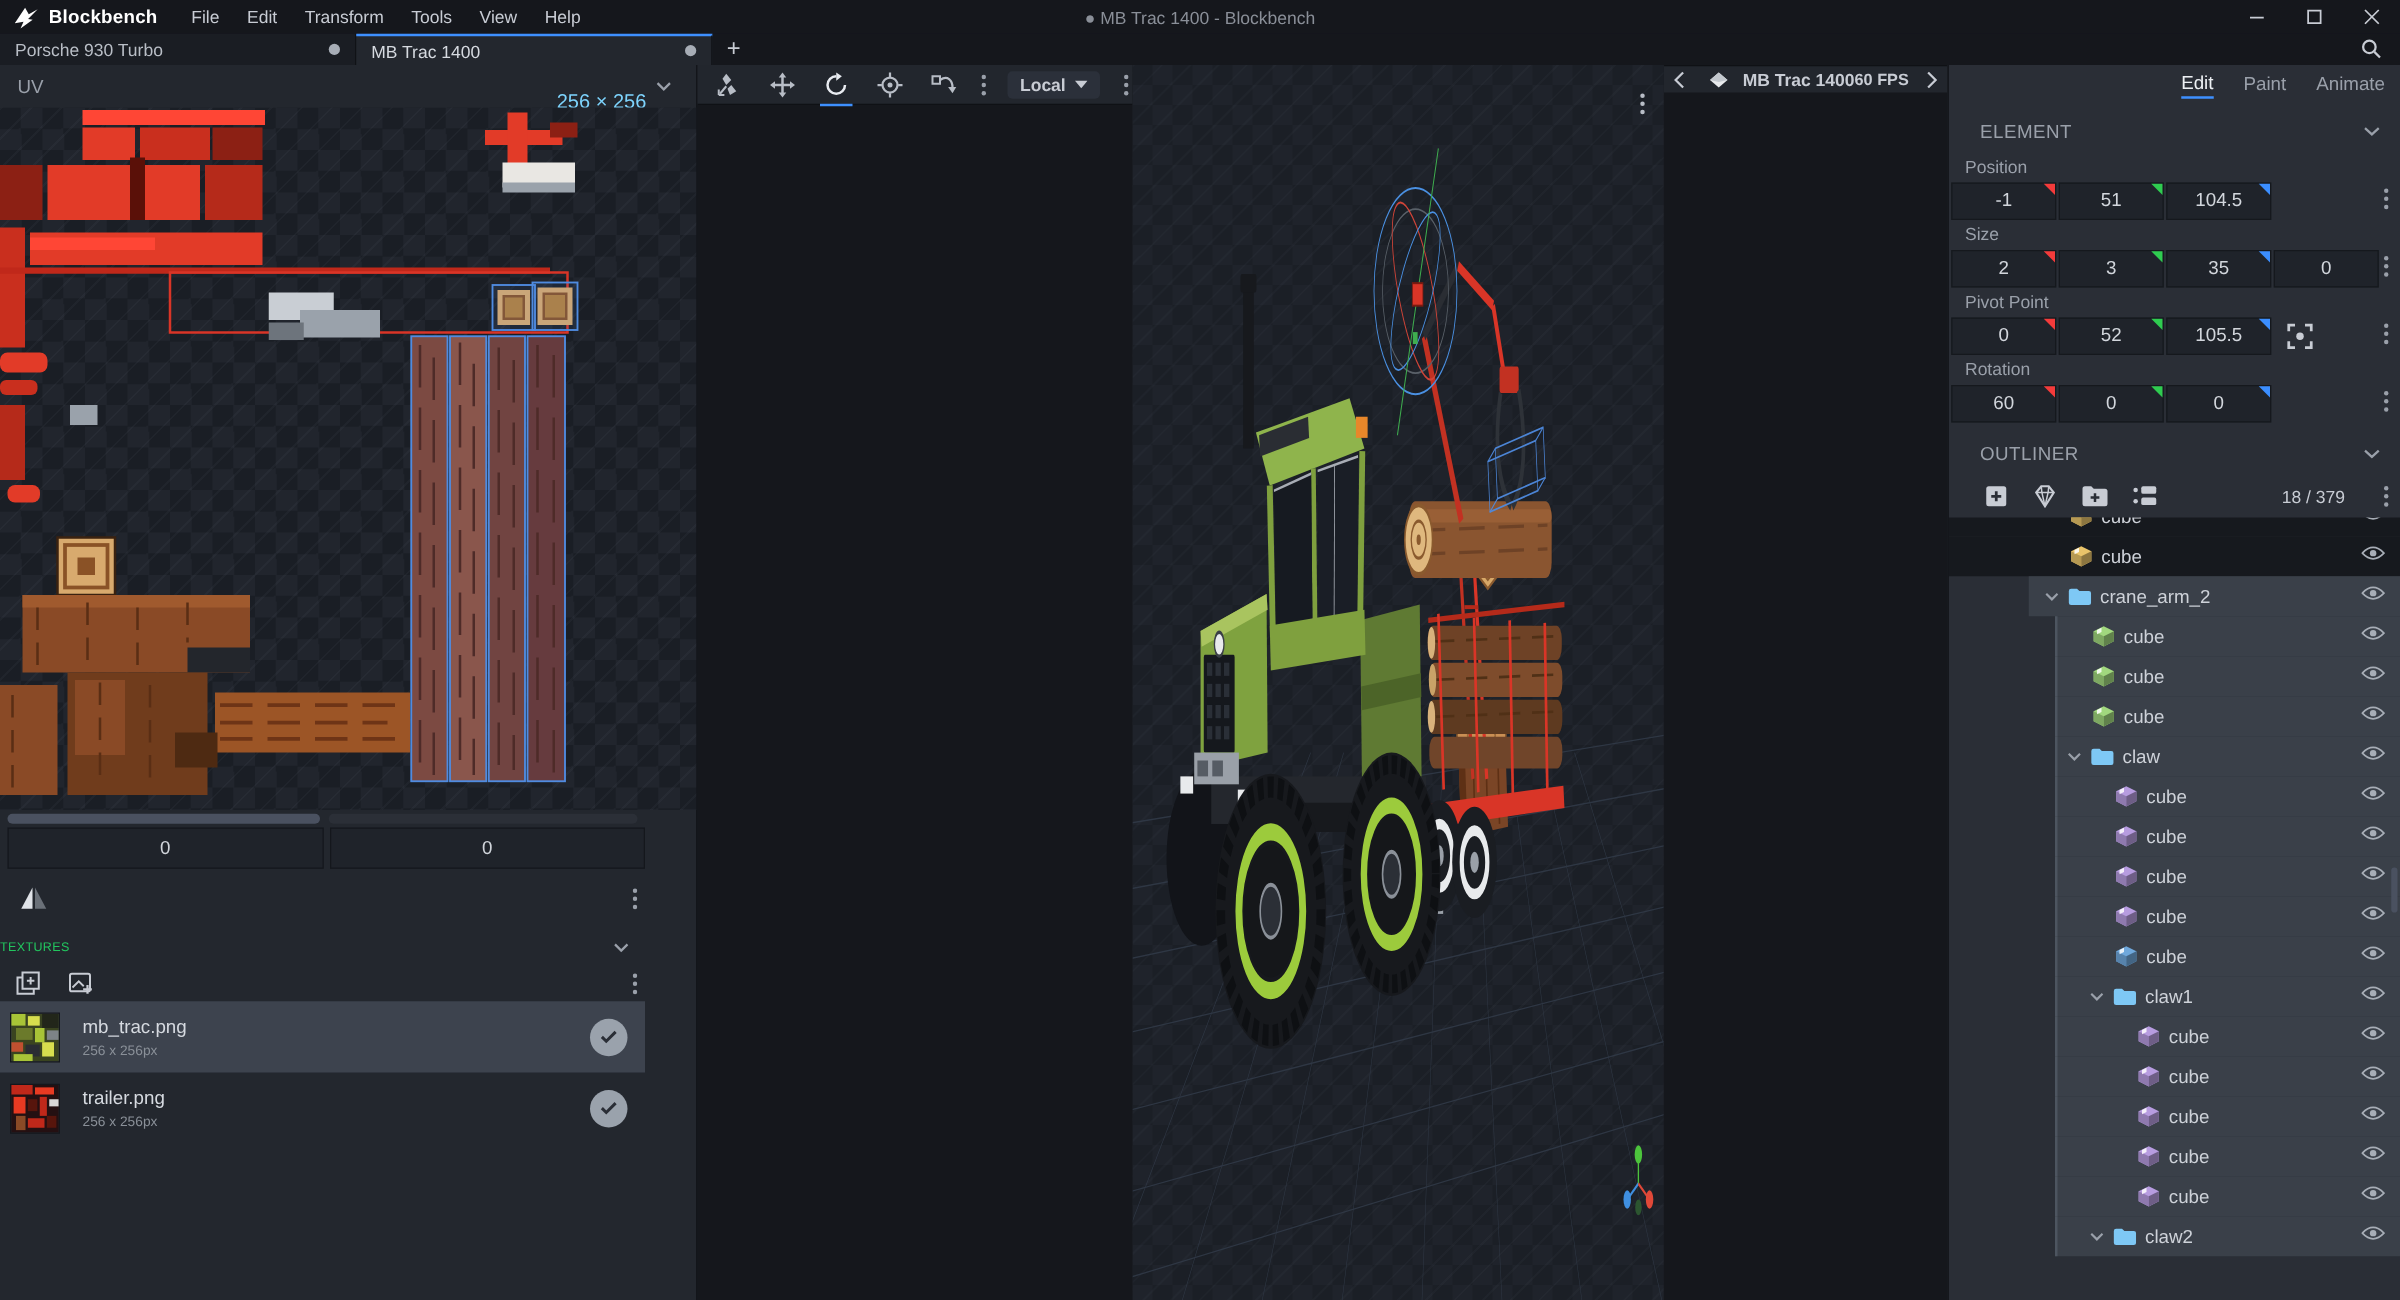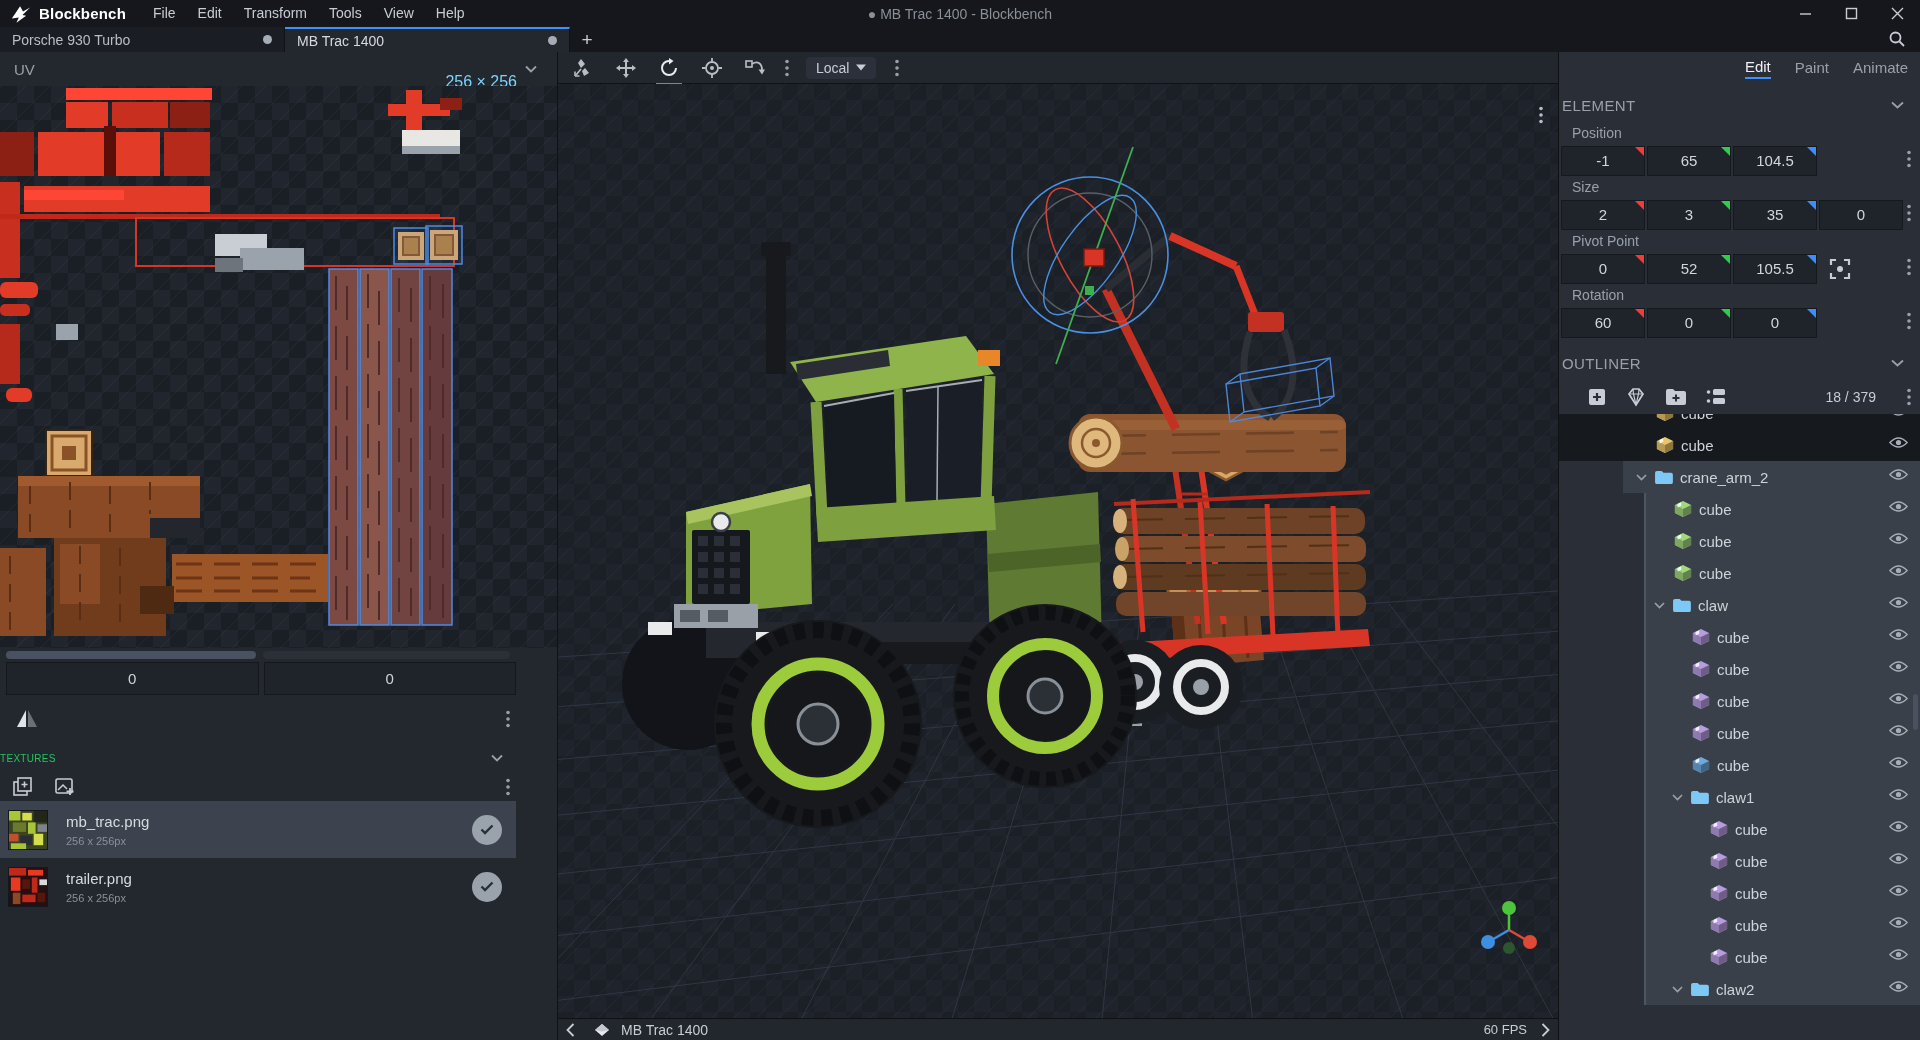--- a/index.html
+++ b/index.html
@@ -21,21 +21,21 @@
   .ptab { width:285px; display:flex; align-items:center; padding:0 12px; font-size:14px; color:#b9bec6; background:#1a1d23; border-right:1px solid #101216; position:relative; }
   .ptab.active { background:#23272e; color:#d6dae0; border-top:2px solid #3e90ff; }
   .ptab .tab-label { flex:1; overflow:hidden; white-space:nowrap; }
   .tab-dot { width:9px; height:9px; border-radius:50%; background:#a7adb6; margin-left:8px; }
   #new-tab-btn { width:34px; display:flex; align-items:center; justify-content:center; font-size:19px; color:#c8ccd4; }
   #tab-search { position:absolute; right:14px; top:3px; }
 
   
   #main { display:flex; height:988px; }
   #left-panel { width:558px; background:#23272e; border-right:1px solid #0f1115; display:flex; flex-direction:column; }
-  #viewport { flex:1; display:flex; flex-direction:column; min-width:0; }
+  #viewport { flex:1; display:flex; min-width:0;font-weight:bold; }
   #right-panel { width:362px; background:#2a2e36; border-left:1px solid #0f1115; display:flex; flex-direction:column; }
 
   
   .panel-header { display:flex; align-items:center; }
   #uv-header { height:34px; }
   #uv-title { font-size:15px; color:#9aa0aa; margin-left:14px; }
   #uv-res-group { margin-left:auto; display:flex; align-items:center; gap:8px; margin-right:20px; }
   #uv-resolution { font-size:16px; color:#7dd3fc;margin-top:25px; }
   #uv-canvas { height:562px; position:relative; overflow:hidden;
     background-image:
@@ -85,21 +85,21 @@
   #status-fps { margin-left:auto; }
   #status-prev { margin-left:8px; }
   #status-model-icon { margin-left:18px; }
   #status-next { margin:0 8px 0 14px; }
 
   
   #mode-tabs { height:32px; display:flex; align-items:center; justify-content:flex-end; gap:24px; padding-right:12px; font-size:15px; }
   .mode-tab { color:#9aa0aa; padding-bottom:2px; }
   .mode-tab.active { color:#edf0f4; border-bottom:2px solid #3e90ff; }
   .section-header { height:36px; display:flex; align-items:center; }
-  .section-title { font-size:15px; color:#9aa0aa; margin-left:3px; letter-spacing:.4px; }
+  .section-title { font-size:15px; color:#9aa0aa; margin-left:25px; letter-spacing:.4px; }
   .section-header .hdr-chevron { margin-left:auto; margin-right:16px; }
   #element-header { margin-top:4px; height:34px; }
   .prop-group { padding-left:0; }
   .prop-label { font-size:14px; color:#9aa0aa; margin:3px 0 5px 13px; }
   .prop-row { display:flex; gap:2px; position:relative; padding-left:2px; height:30px; }
   .num-input { width:84px; height:30px; background:#1f232a; border:1px solid #15181d; color:#d2d6dc; font-size:15px; text-align:center; line-height:28px; position:relative; }
   .num-input::after { content:""; position:absolute; top:0; right:0; border-left:9px solid transparent; border-top:9px solid transparent; }
   .num-input.axis-x::after { border-top-color:#f43b3b; }
   .num-input.axis-y::after { border-top-color:#2fcc50; }
   .num-input.axis-z::after { border-top-color:#3b8eff; }
@@ -684,21 +684,21 @@
       <span class="section-title">ELEMENT</span>
       <svg class="hdr-chevron" width="13" height="8" viewBox="0 0 13 8">
           <polyline points="1,1.5 6.5,6.5 12,1.5" fill="none" stroke="#9aa0aa" stroke-width="1.8"></polyline>
         </svg>
     </div>
 
     <div class="prop-group">
       <div class="prop-label">Position</div>
       <div class="prop-row">
         <div class="num-input axis-x">-1</div>
-        <div class="num-input axis-y">65</div>
+        <div class="num-input axis-y">51</div>
         <div class="num-input axis-z">104.5</div>
         <span class="kebab">
             <svg width="4" height="18" viewBox="0 0 4 18">
               <circle cx="2" cy="2.5" r="1.8" fill="#9aa0aa"></circle>
               <circle cx="2" cy="9" r="1.8" fill="#9aa0aa"></circle>
               <circle cx="2" cy="15.5" r="1.8" fill="#9aa0aa"></circle>
             </svg>
           </span>
       </div>
     </div>

